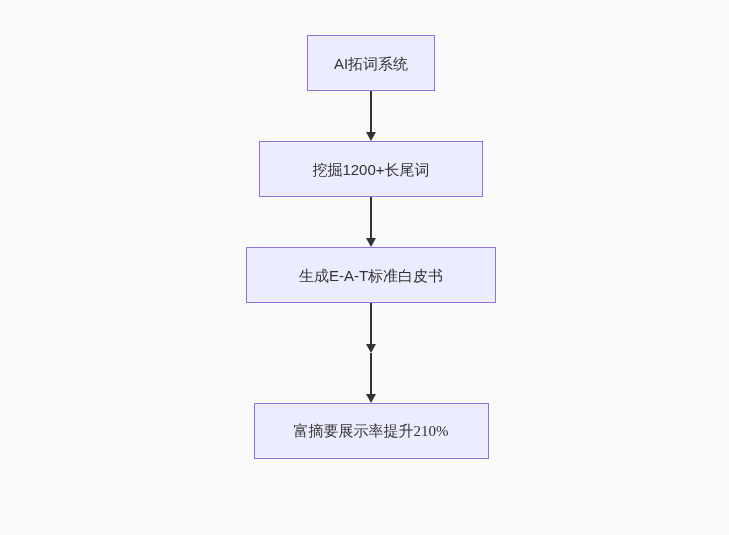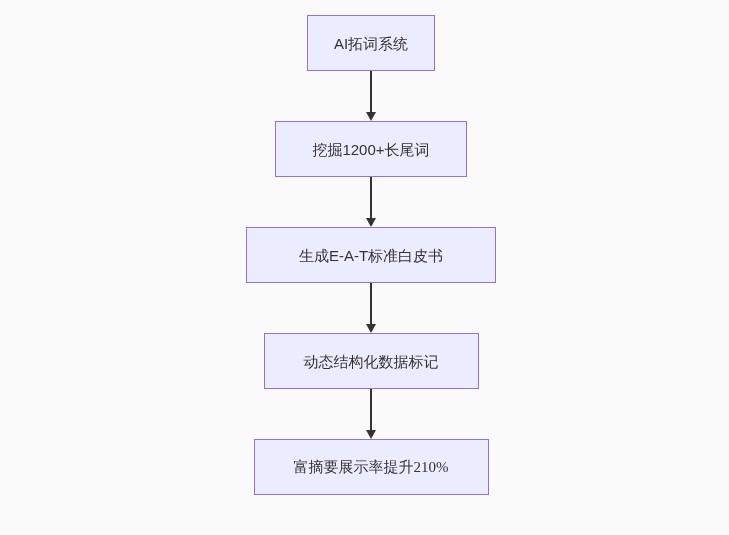--- a/index.html
+++ b/index.html
@@ -28,22 +28,22 @@
     justify-content: center;
     background: var(--node-fill, #ECECFF);
     border: 1px solid var(--node-border, #9370DB);
     color: var(--text-color, #333333);
     font-size: 15px;
     line-height: 1;
     white-space: nowrap;
     text-align: center;
   }
   
-  .node.n0 { width: 128px; }
-  .node.n1 { width: 192px; }
+  .node.n0 { width: 128px; margin-top: 20px; }
+  .node.n1 { width: 224px; }
   .node.n2 { width: 250px; }
   .node.n3 { width: 215px; }
   .node.n4 { width: 235px; font-family: Liberation Serif, serif; }
   .arrow {
     position: relative;
     width: 10px;
     height: 50px;
     display: flex;
     flex-direction: column;
     align-items: center;
@@ -86,23 +86,20 @@
 
   <div class="node n2">
     <span>生成E-A-T标准白皮书</span>
   </div>
 
   <div class="arrow">
     <span class="shaft"></span>
     <span class="head"></span>
   </div>
 
-  <div class="node n3">
-    <span>动态结构化数据标记</span>
-  </div>
 
   <div class="arrow">
     <span class="shaft"></span>
     <span class="head"></span>
   </div>
 
   <div class="node n4">
     <span>富摘要展示率提升210%</span>
   </div>
 

